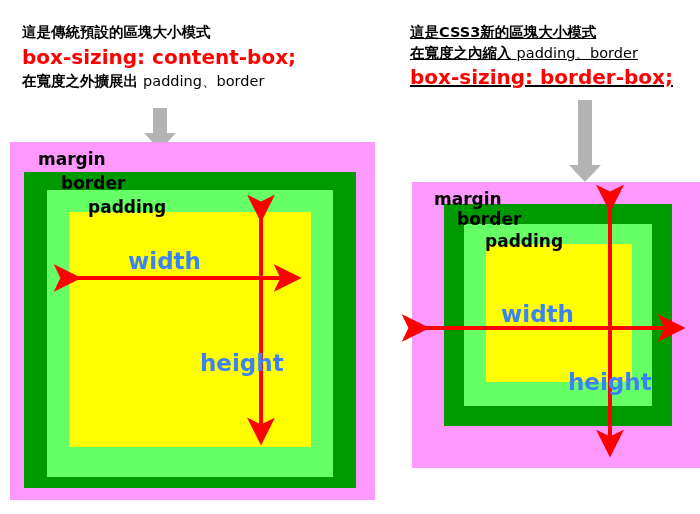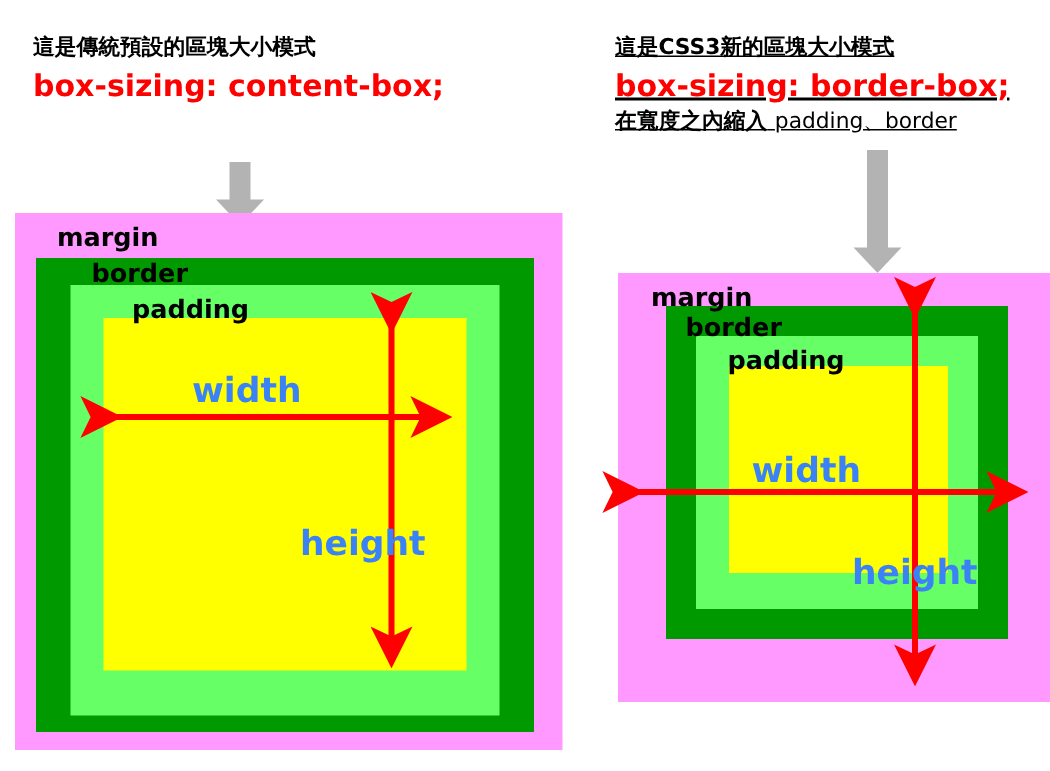--- a/index.html
+++ b/index.html
@@ -134,20 +134,24 @@
   .ml-h-right { left: 568px; top: 371px; }
 </style>
 </head>
 <body>
 
 <div class="panel left">
 
   <div class="caption caption-left">
     <div class="line plain">這是傳統預設的區塊大小模式</div>
     <div class="line code" style="color:#ff0000">box-sizing: content-box;</div>
+    <div class="line plain2">
+      <span>在寬度之外擴展出</span>
+      <span class="mono">padding、border</span>
+    </div>
   </div>
 
   <div class="gray-arrow gray-arrow-left">
     <div class="shaft"></div>
     <div class="head"></div>
   </div>
 
   <div class="boxmodel bm-left">
     <div class="layer margin"></div>
     <div class="layer border"></div>
@@ -158,25 +162,25 @@
     <div class="layer-label lbl-border">border</div>
     <div class="layer-label lbl-padding">padding</div>
   </div>
 
 </div>
 
 <div class="panel right">
 
   <div class="caption caption-right" style="left:10px;">
     <div class="line plain">這是CSS3新的區塊大小模式</div>
-    <div class="line code" style="color:#ff0000">box-sizing: border-box;</div>
     <div class="line plain2">
       <span>在寬度之內縮入</span>
       <span class="mono">padding、border</span>
     </div>
+    <div class="line code" style="color:#ff0000">box-sizing: border-box;</div>
   </div>
 
 </div>
 
 <div class="gray-arrow gray-arrow-right">
   <div class="shaft"></div>
   <div class="head"></div>
 </div>
 
 <div class="boxmodel bm-right">

